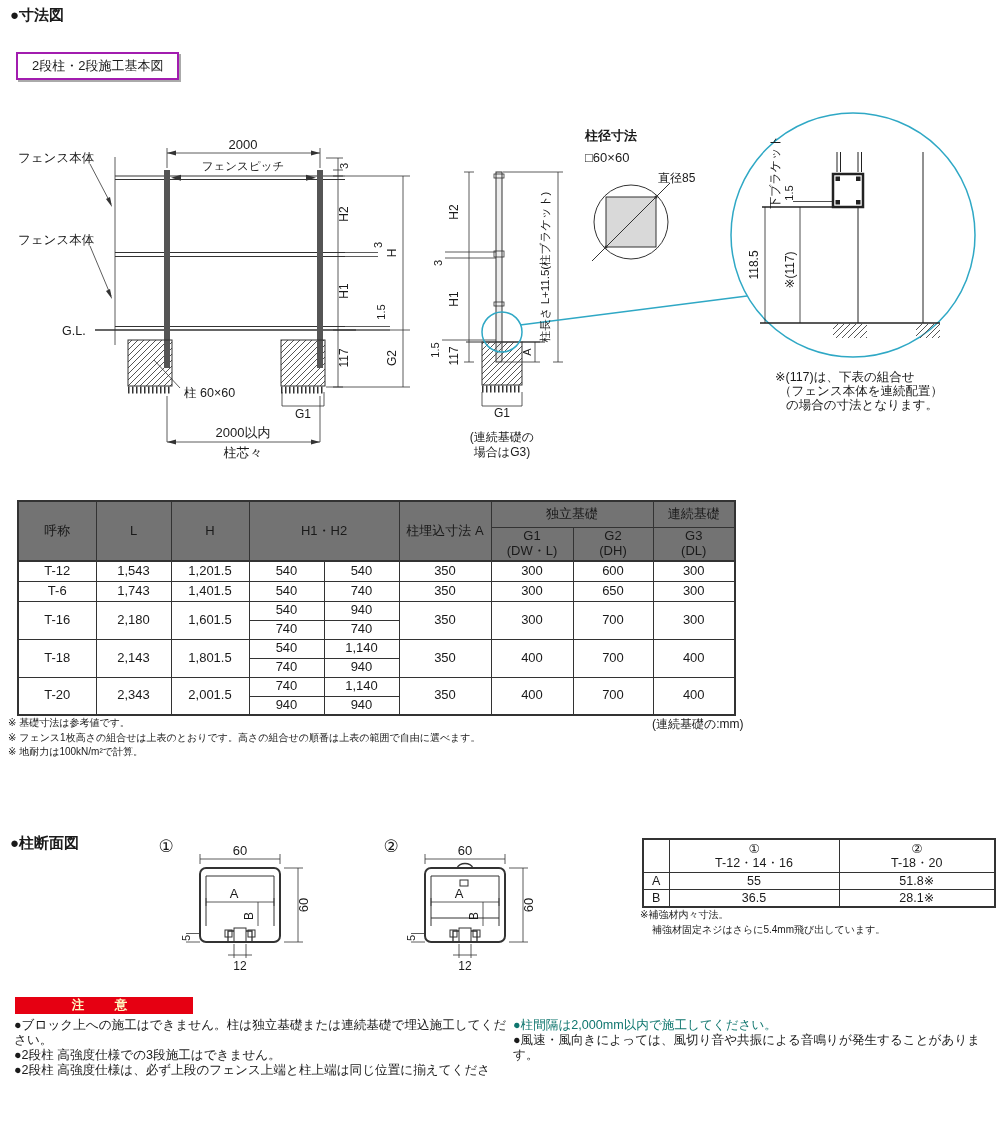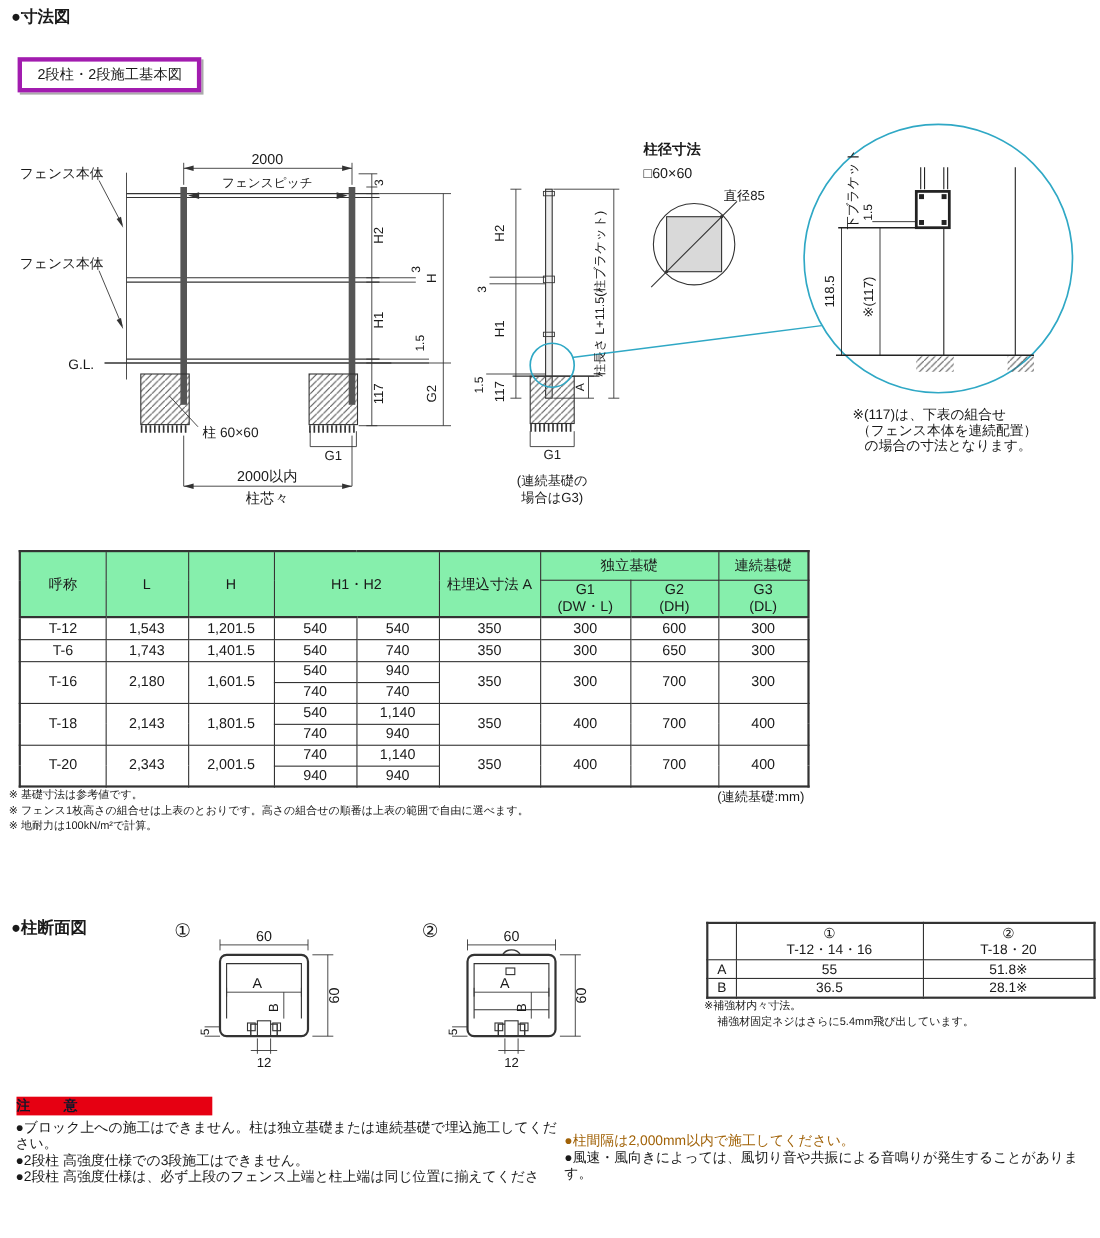--- a/index.html
+++ b/index.html
@@ -1,49 +1,49 @@
 <!DOCTYPE html>
 <html><head>
 <meta charset="utf-8">
 <style>
   html,body{margin:0;padding:0;background:#fff;}
   #page{position:relative;width:1000px;height:1081px;background:#ffffff;overflow:hidden;
         font-family:"Liberation Sans","DejaVu Sans",sans-serif;color:#1a1a1a;}
   .abs{position:absolute;}
   #page-title{left:10px;top:6px;font-size:15px;font-weight:bold;}
-  #subtitle-box{left:16px;top:52px;border:4px solid #a21caf;box-shadow:2px 2px 0 #aaa;
+  #subtitle-box{left:16px;top:52px;border:2px solid #a21caf;box-shadow:2px 2px 0 #aaa;
                 padding:3px 14px;font-size:13px;background:#fff;}
   svg text{font-family:"Liberation Sans","DejaVu Sans",sans-serif;fill:#1a1a1a;}
   
   table.spec{border-collapse:collapse;table-layout:fixed;border:2px solid #333;background:#fff;}
   table.spec th,table.spec td{border:1px solid #333;font-size:13px;font-weight:normal;
        text-align:center;padding:0;line-height:1.15;}
-  table.spec thead th{background:#86efac;}
+  table.spec thead th{background:#737373;}
   table.spec thead tr.h1 th{height:25px;}
   table.spec thead tr.h2 th{height:32px;}
   table.spec tbody tr{height:20px;}
   table.spec tbody tr.sub{height:19px;}
   table.spec tbody tr.first td{border-top:2px solid #333;}
   .prewrap{white-space:pre-line;}
   
   .notes{font-size:10px;line-height:14.5px;}
   .notes div{margin:0;}
   #unit-note{font-size:12px;}
   
   table.small{border-collapse:collapse;table-layout:fixed;border:2px solid #333;background:#fff;}
   table.small th,table.small td{border:1px solid #333;font-size:12.5px;font-weight:normal;
        text-align:center;padding:0;line-height:1.15;}
   table.small tr.sh th{height:32px;}
   table.small tr{height:17px;}
   
-  #caution-banner{left:15px;top:997px;width:178px;height:17px;background:#e60012;color:#0f172a;
-      font-size:12.5px;font-weight:bold;text-align:left;line-height:17px;letter-spacing:9px;}
+  #caution-banner{left:15px;top:997px;width:178px;height:17px;background:#e60012;color:#fef9c3;
+      font-size:12.5px;font-weight:bold;text-align:center;line-height:17px;letter-spacing:9px;}
   .bullets{font-size:12.6px;line-height:15px;}
   .bullets .indent{padding-left:13px;}
-  .red{color:#a16207;margin-top:12px;}
+  .red{color:#0f766e;}
 </style>
 </head>
 <body>
 
 <div id="page">
 
   <div class="abs" id="page-title">●寸法図</div>
   <div class="abs" id="subtitle-box">2段柱・2段施工基本図</div>
 
   <svg class="abs" style="left:0;top:100px" width="1000" height="390" viewBox="0 0 1000 390">
@@ -311,21 +311,21 @@
         <td rowspan="2">700</td>
         <td rowspan="2">400</td>
       </tr>
       <tr class="sub">
         <td>940</td>
         <td>940</td>
       </tr>
     </tbody>
   </table>
 
-  <div class="abs" id="unit-note" style="left:652px;top:716px">(連続基礎:mm)</div>
+  <div class="abs" id="unit-note" style="left:652px;top:716px">(連続基礎の:mm)</div>
   <div class="abs notes" style="left:8px;top:716px;width:640px">
     <div>※ 基礎寸法は参考値です。</div>
     <div>※ フェンス1枚高さの組合せは上表のとおりです。高さの組合せの順番は上表の範囲で自由に選べます。</div>
     <div>※ 地耐力は100kN/m²で計算。</div>
   </div>
 
   <div class="abs" style="left:10px;top:834px;font-size:15px;font-weight:bold">●柱断面図</div>
 
   <svg class="abs" style="left:0;top:830px" width="640" height="150" viewBox="0 0 640 150">
 

